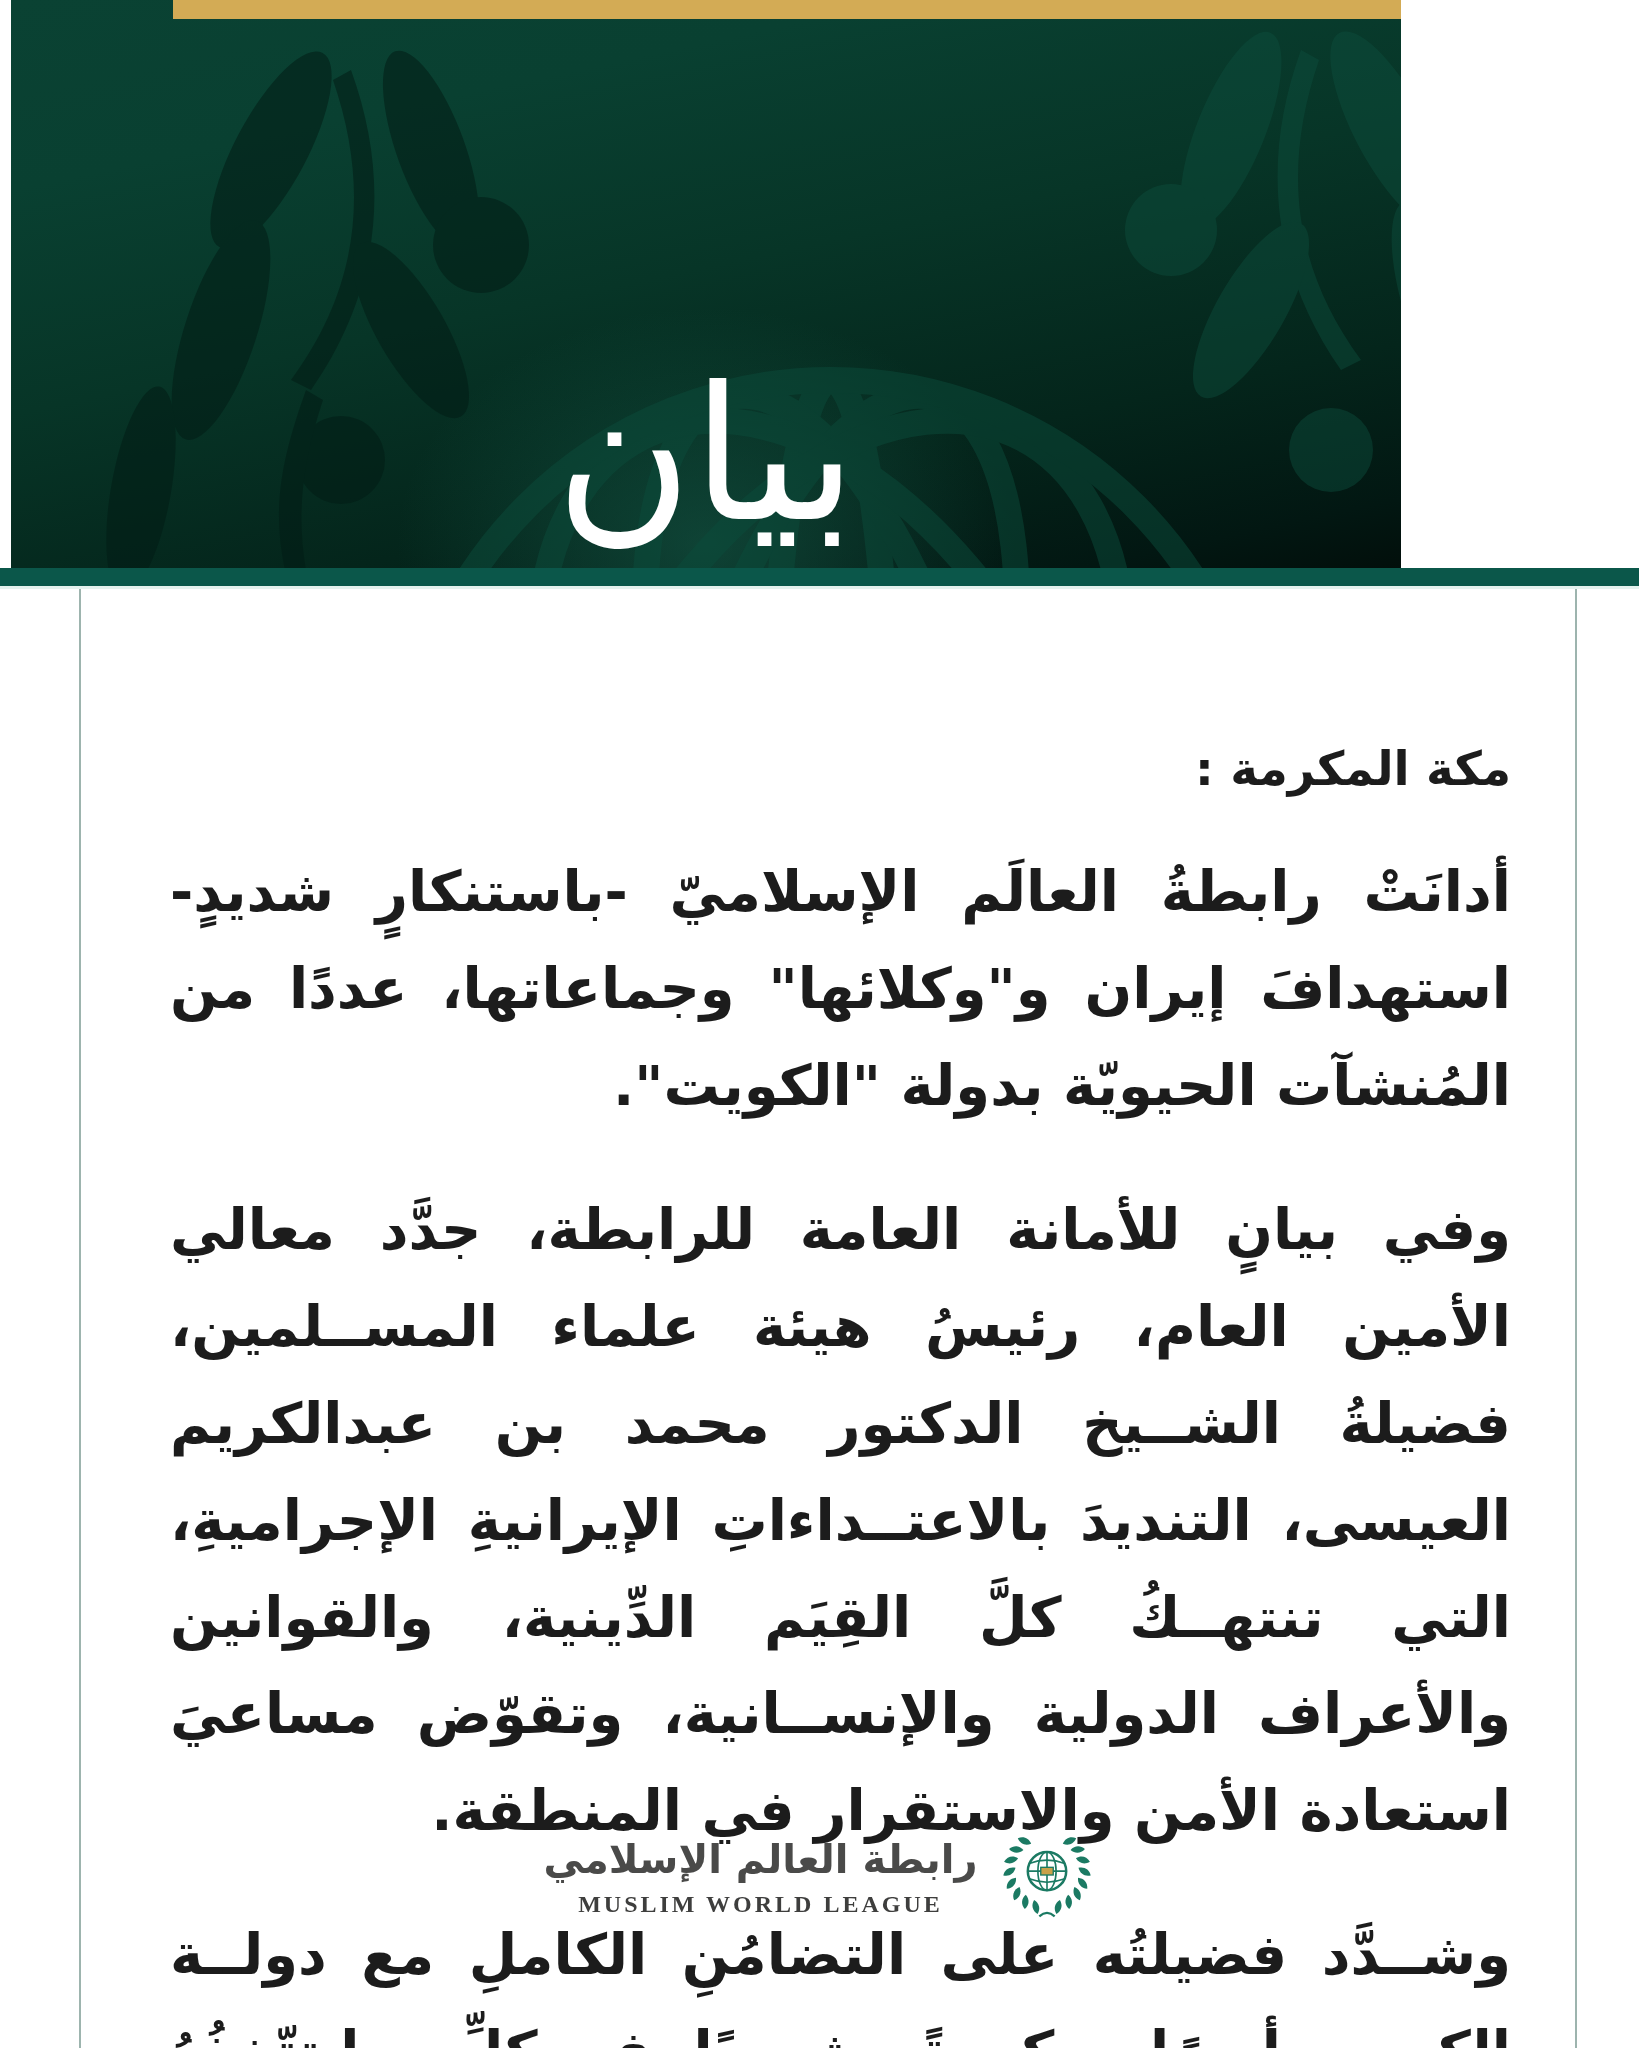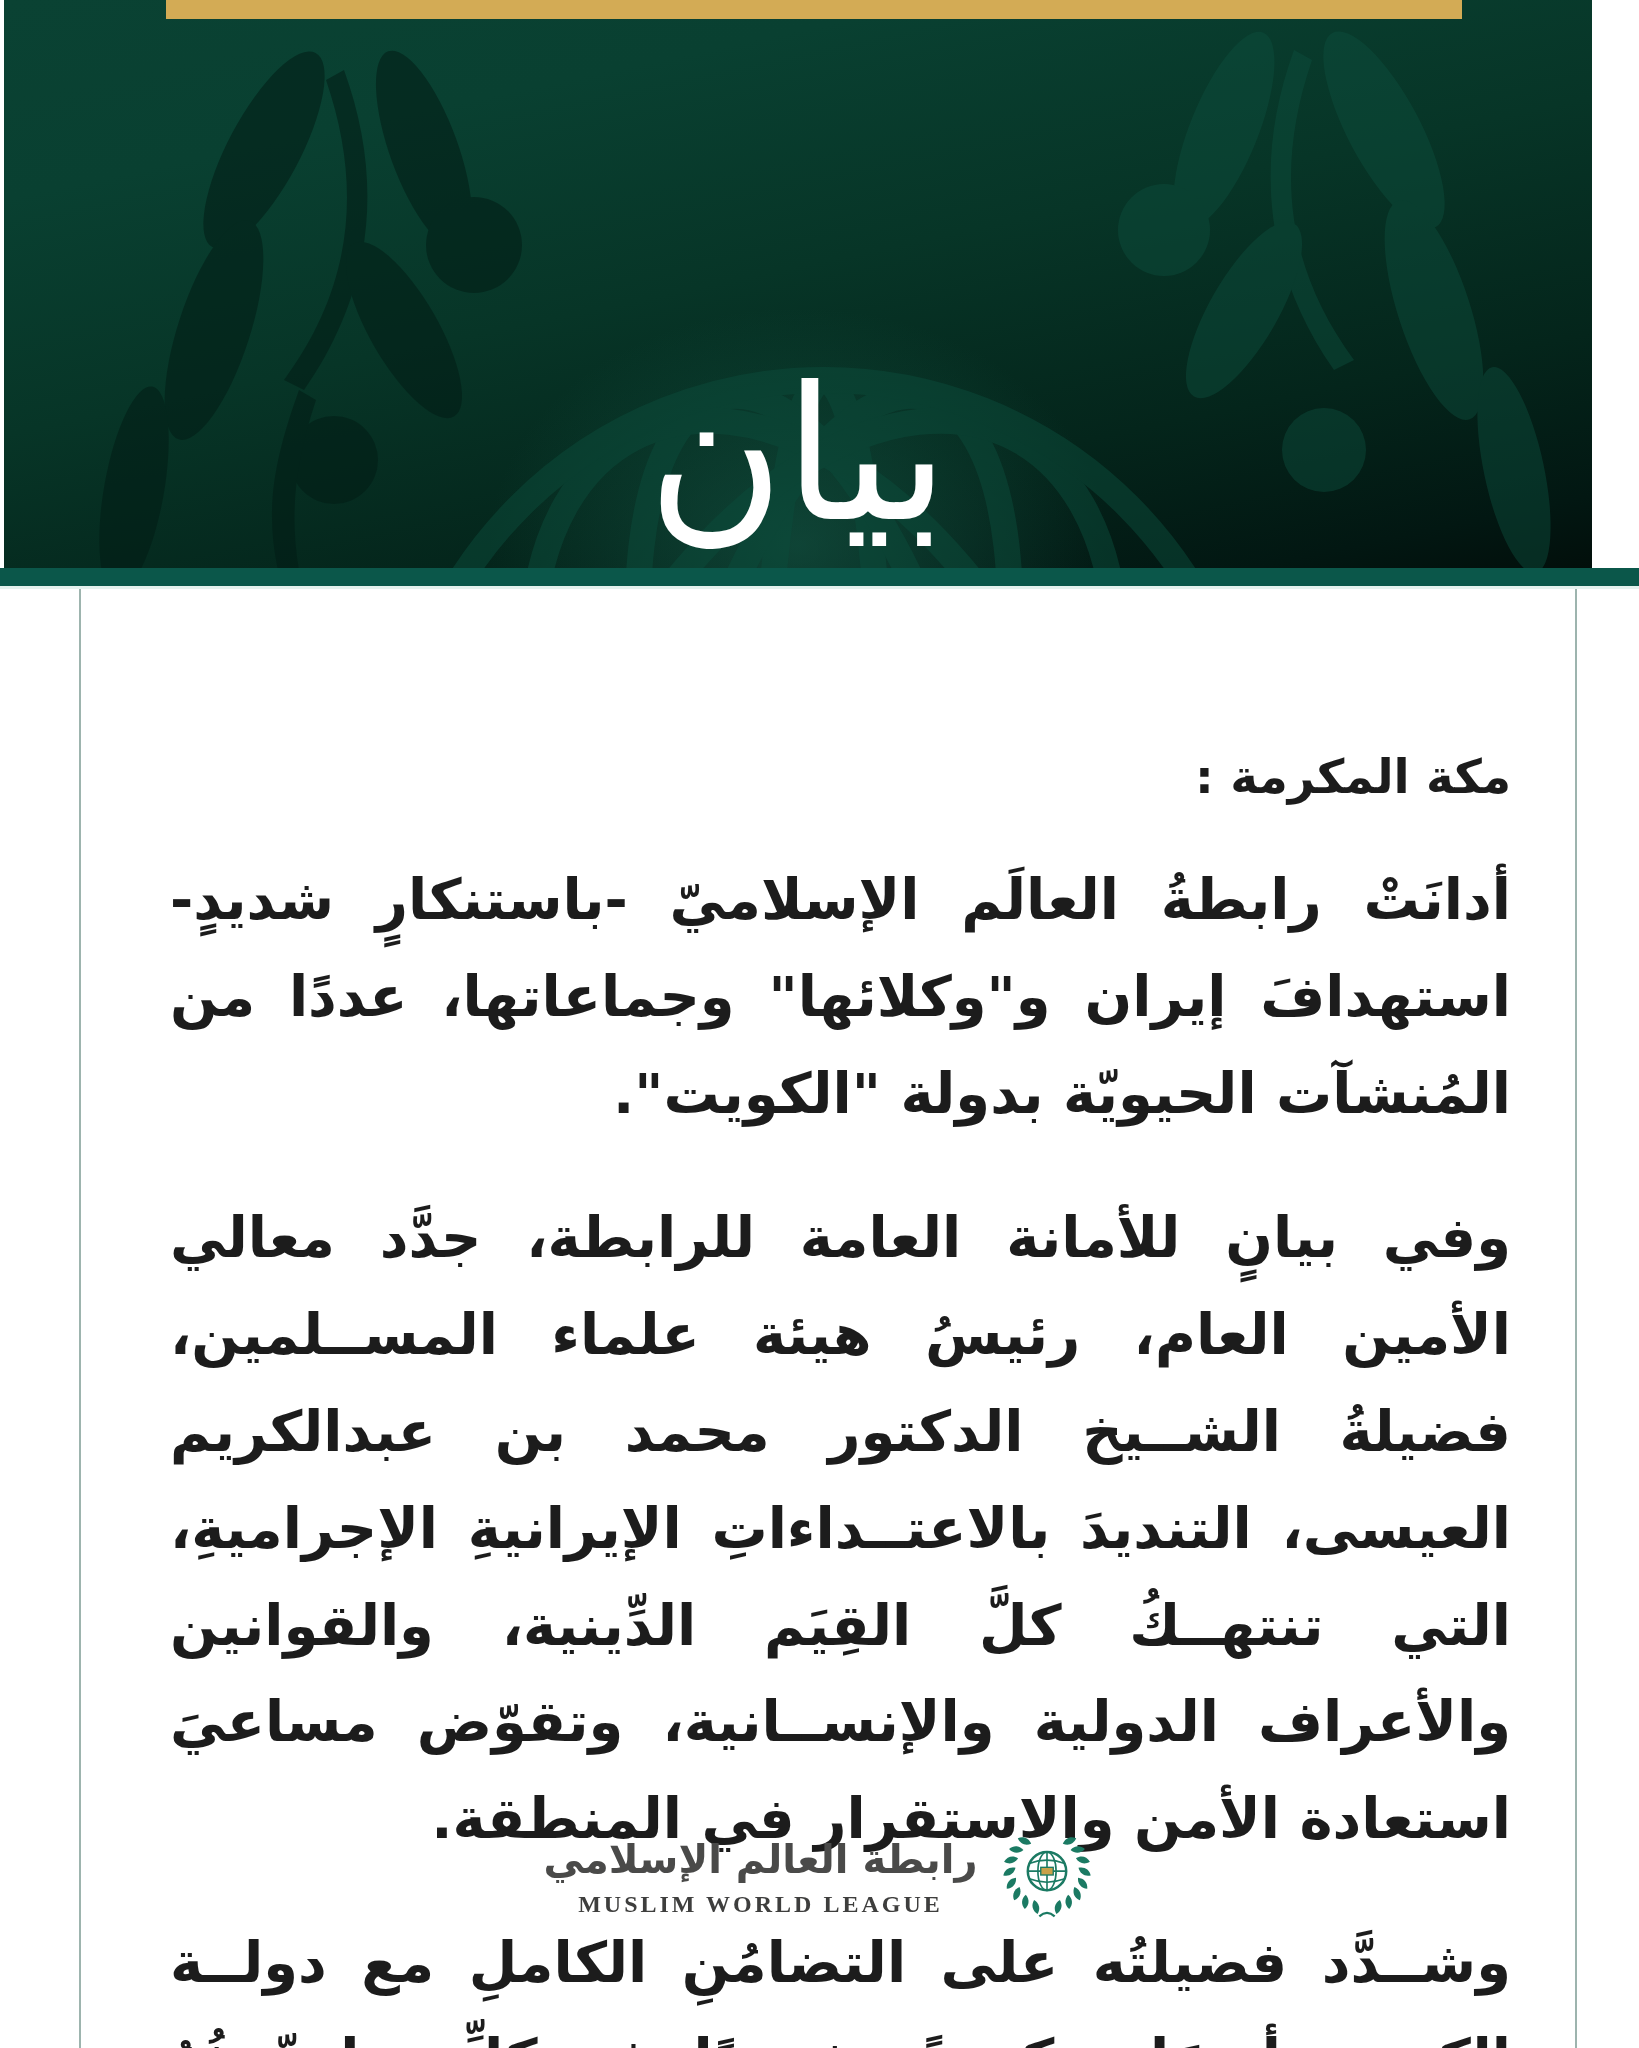--- a/index.html
+++ b/index.html
@@ -7,21 +7,21 @@
     width:1639px;height:2048px;
     background:#ffffff;
     font-family:"DejaVu Sans",sans-serif;
     position:relative;
     overflow:hidden;
   }
   .page{position:absolute;inset:0;}
 
   
   header.banner{
-    position:absolute;left:4px;top:0;width:1588px;height:568px;
+    position:absolute;left:11px;top:0;width:1390px;height:568px;
     overflow:hidden;
     background:
       radial-gradient(ellipse 430px 330px at 50% 96%, rgba(24,96,78,.55), rgba(24,96,78,0) 72%),
       linear-gradient(168deg,#0a4233 0%,#094031 22%,#073527 48%,#04251b 74%,#021712 92%,#020f0b 100%);
   }
   .gold-bar{
     position:absolute;left:162px;top:0;width:1296px;height:19px;
     background:#d3ab55;
   }
   .pattern{position:absolute;pointer-events:none;}
@@ -52,21 +52,21 @@
 
   .content{
     position:absolute;
     top:148px;               
     right:128px;left:170px;
     direction:rtl;
     color:#1c1c1c;
     font-weight:bold;
   }
   .dateline{
-    margin:8px 0 44px 0;
+    margin:0 0 44px 0;
     font-size:47px;
     line-height:1.35;
     text-align:right;
   }
   .para{
     margin:0 0 47px 0;
     font-size:56px;
     line-height:1.73;
     text-align:justify;
     text-justify:inter-word;

